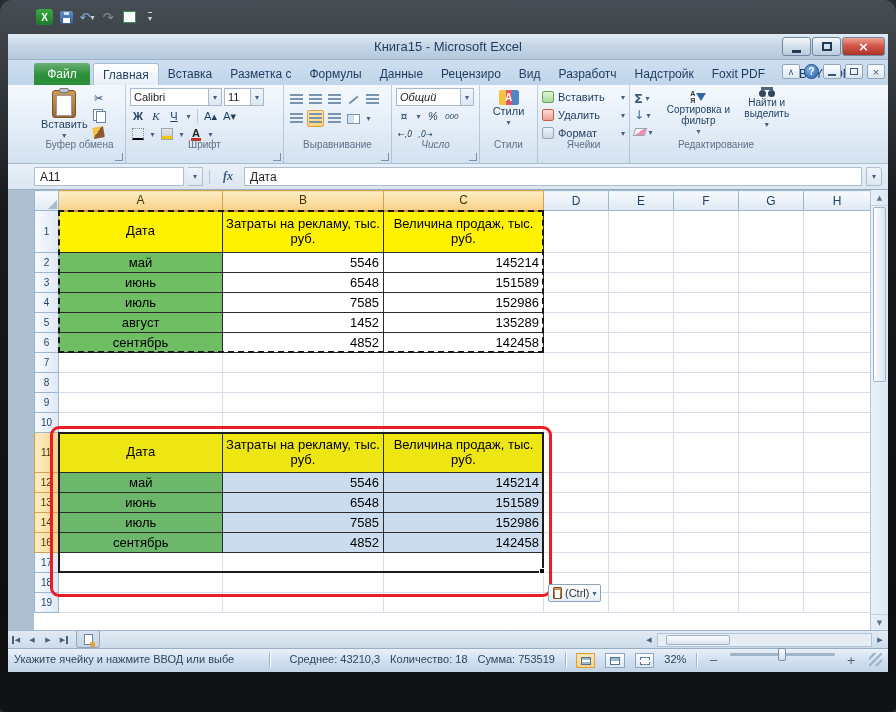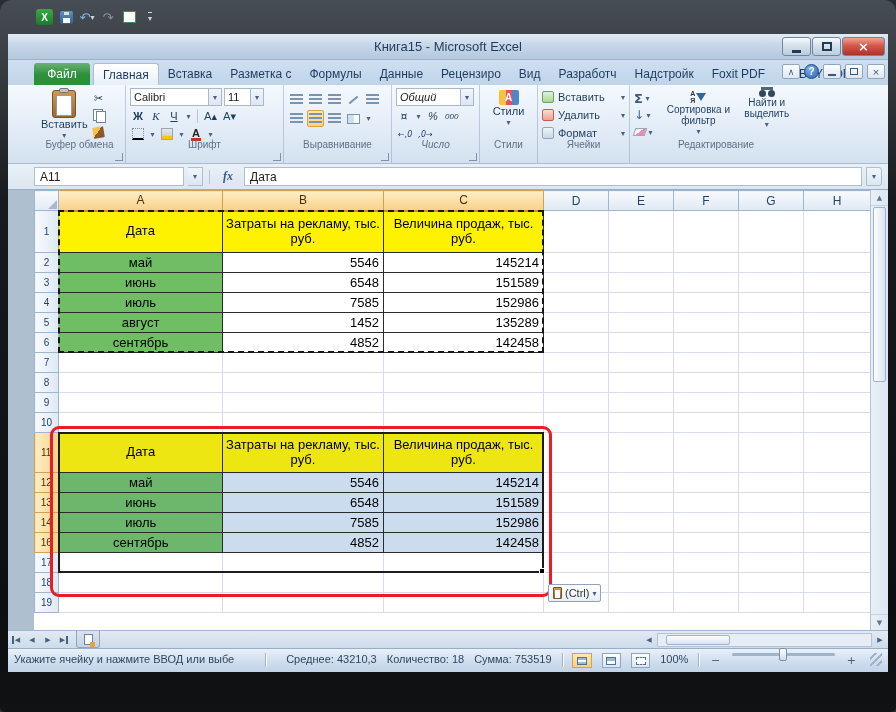--- a/index.html
+++ b/index.html
@@ -724,21 +724,21 @@
     <span class="ssep"></span>
     <span class="vbtn on">
         <span class="vico1"></span>
       </span>
     <span class="vbtn">
         <span class="vico2"></span>
       </span>
     <span class="vbtn">
         <span class="vico3"></span>
       </span>
-    <span>100%</span>
+    <span>32%</span>
     <span class="ssep"></span>
     <span class="zbtn glyph">−</span>
     <span class="ztrack">
         <span class="znotch"></span>
         <span class="zthumb"></span>
       </span>
     <span class="zbtn glyph">+</span>
     <span class="grip"></span>
   </div>
 

